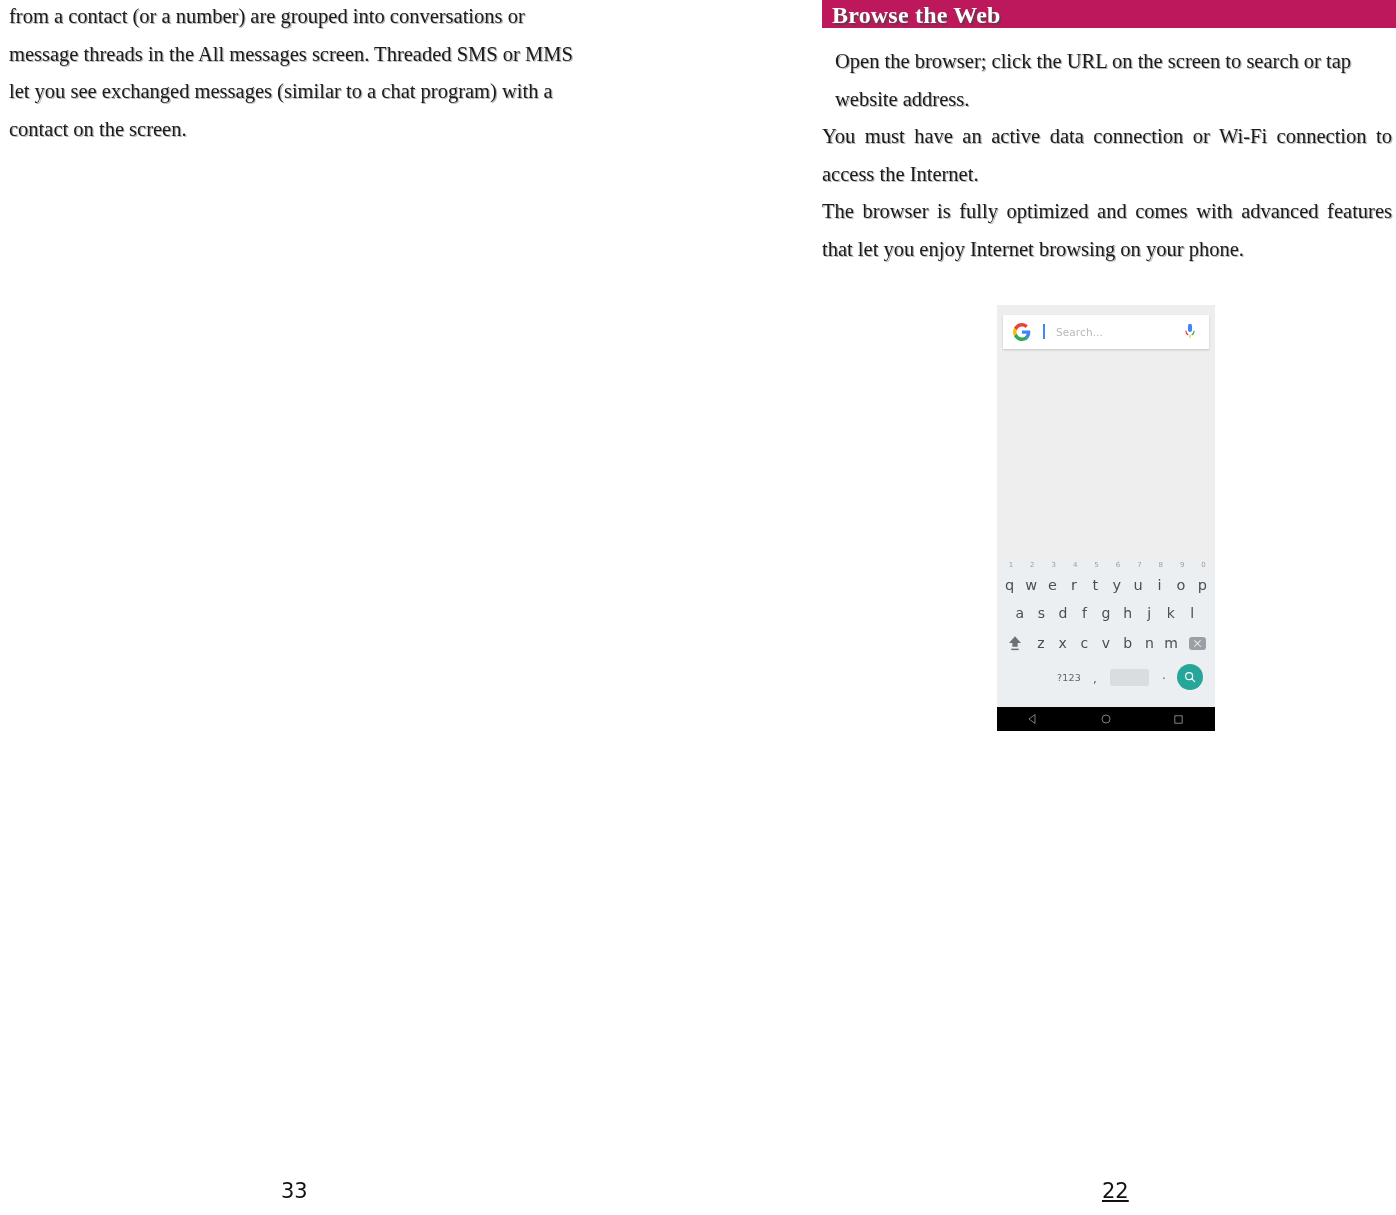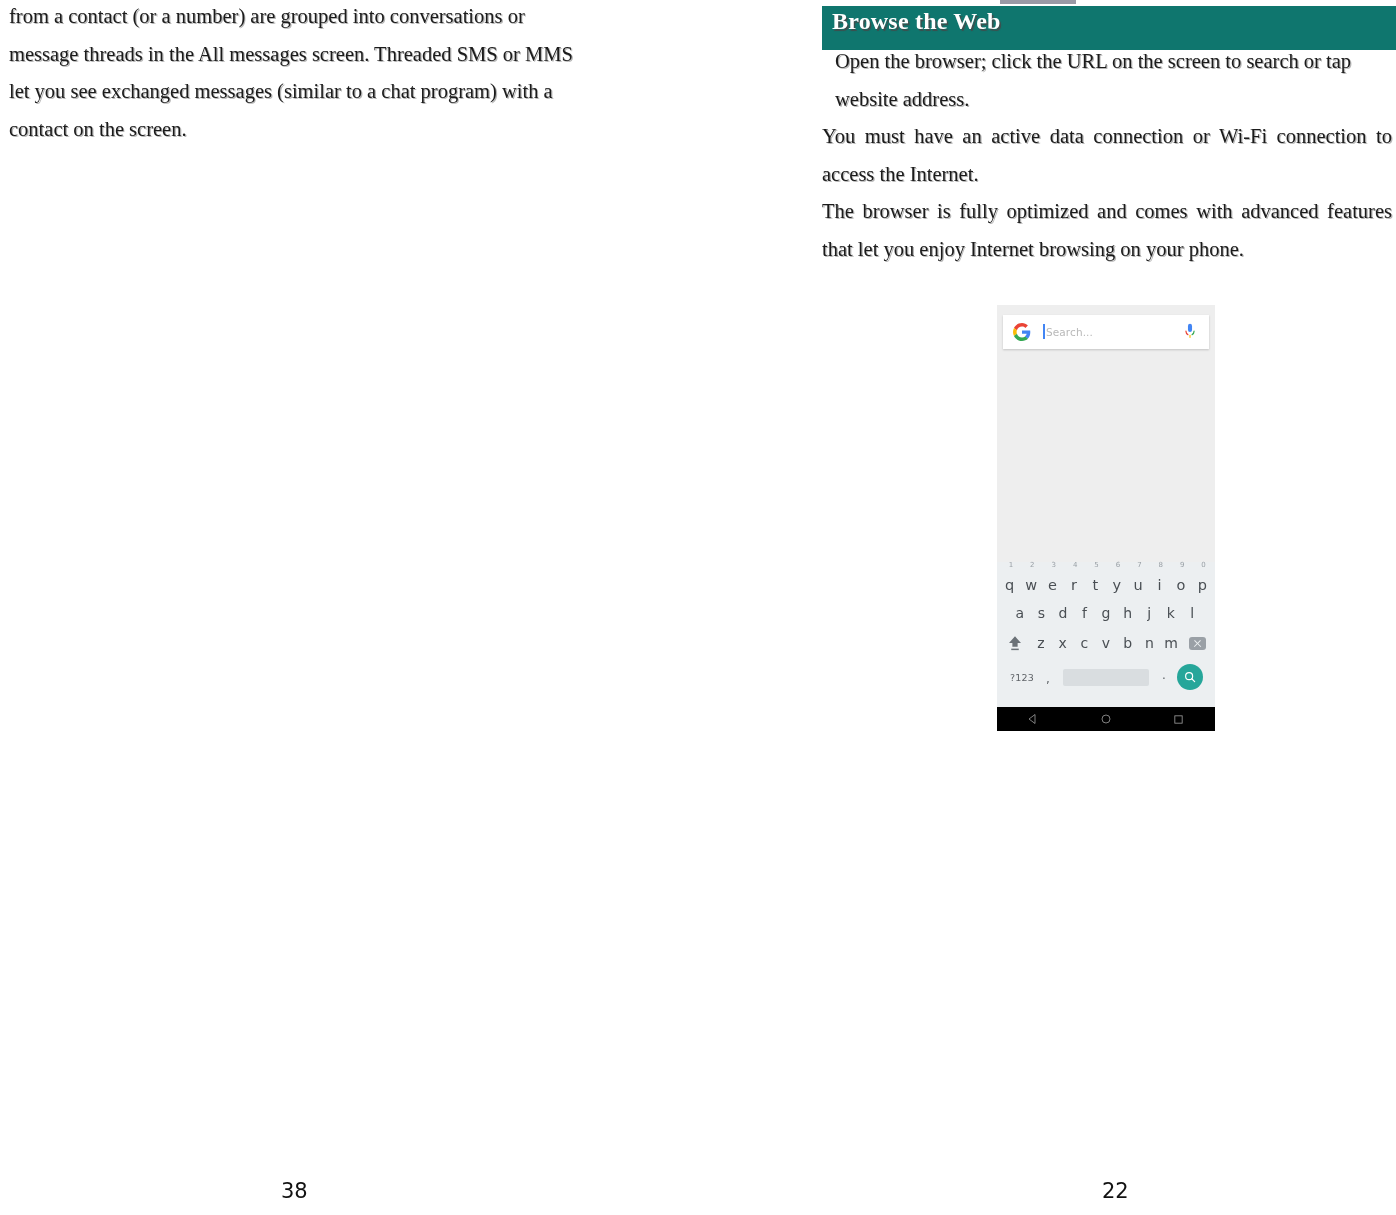--- a/index.html
+++ b/index.html
@@ -48,24 +48,24 @@
     left: 122px;
     top: 43px;
     width: 570px;
   }
   .right-copy p.no-just { text-align: left; margin-left: 13px; }
 
   
   .section-head {
     position: absolute;
     left: 122px;
-    top: 6px;
+    top: 0px;
     width: 574px;
-    height: 44px;
-    background: #0f766e;
+    height: 28px;
+    background: #be185d;
     box-sizing: border-box;
   }
   .section-head-label {
     position: absolute;
     left: 10px;
     top: 2px;
     font-size: 24px;
     font-weight: bold;
     color: #ffffff;
     letter-spacing: 0.2px;
@@ -83,21 +83,21 @@
 
   
   .page-number {
     position: absolute;
     bottom: 12px;
     font-size: 21px;
     color: #111111;
     font-family: "DejaVu Sans", "Liberation Sans", sans-serif;
   }
   .page-number.left  { left: 272px; }
-  .page-number.right { left: 1102px; }
+  .page-number.right { left: 1102px; text-decoration: underline; }
 
   
   .phone-shot {
     position: absolute;
     left: 997px;
     top: 305px;
     width: 218px;
     height: 426px;
     background: #eeeeee;
     overflow: hidden;
@@ -131,21 +131,21 @@
   }
   .caret {
     position: absolute;
     left: 0; top: 1px;
     width: 1.5px; height: 15px;
     background: #4285f4;
   }
   .search-placeholder {
     font-size: 10.5px;
     color: #b9b9b9;
-    margin-left: 3px;
+    margin-left: 13px;
     letter-spacing: 0.1px;
   }
   .mic-logo {
     width: 14px; height: 18px;
     margin-right: 12px;
     flex: 0 0 auto;
   }
 
   
   .content-blank {
@@ -165,21 +165,21 @@
   }
   .kb-row {
     position: absolute;
     left: 0; right: 0;
     display: flex;
     align-items: center;
   }
   .kb-row-1 { top: 2px;  height: 34px; padding: 0 2px; }
   .kb-row-2 { top: 36px; height: 30px; padding: 0 12px; }
   .kb-row-3 { top: 66px; height: 30px; padding: 0 3px; }
-  .kb-row-4 { top: 96px; height: 38px; padding: 0 8px; }
+  .kb-row-4 { top: 96px; height: 38px; padding: 0 8px; margin-left: 47px; }
 
   .key {
     flex: 1 1 0;
     text-align: center;
     position: relative;
     color: #4a4f54;
     font-size: 14px;
   }
   .key .sup {
     position: absolute;
@@ -280,21 +280,21 @@
 </style>
 </head>
 <body>
 
 <div class="page page-left">
 
   <div class="body-text left-copy">
     <p>from a contact (or a number) are grouped into conversations or message threads in the All messages screen. Threaded SMS or MMS let you see exchanged messages (similar to a chat program) with a contact on the screen.</p>
   </div>
 
-  <div class="page-number left">38</div>
+  <div class="page-number left">33</div>
 </div>
 
 <div class="page page-right">
 
   <div class="head-gray-sliver"></div>
 
   <div class="section-head">
     <span class="section-head-label">Browse the Web</span>
   </div>
 

